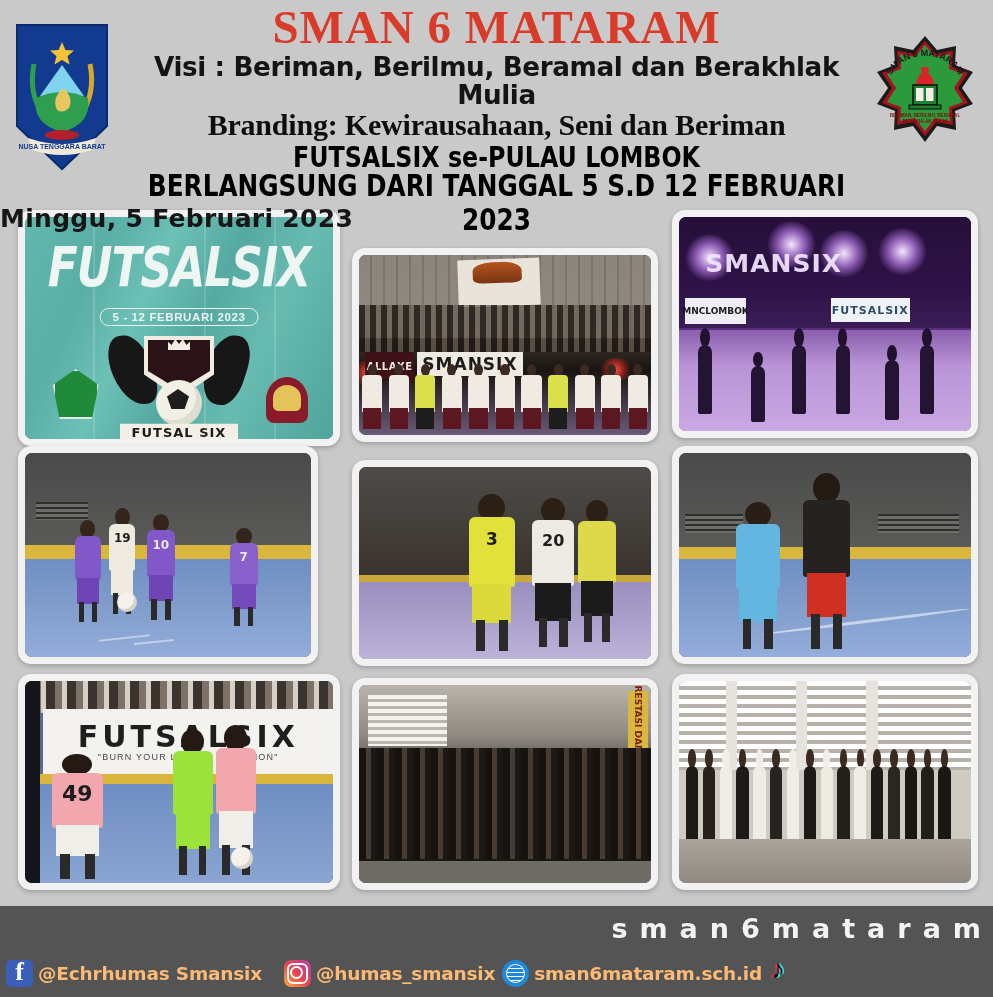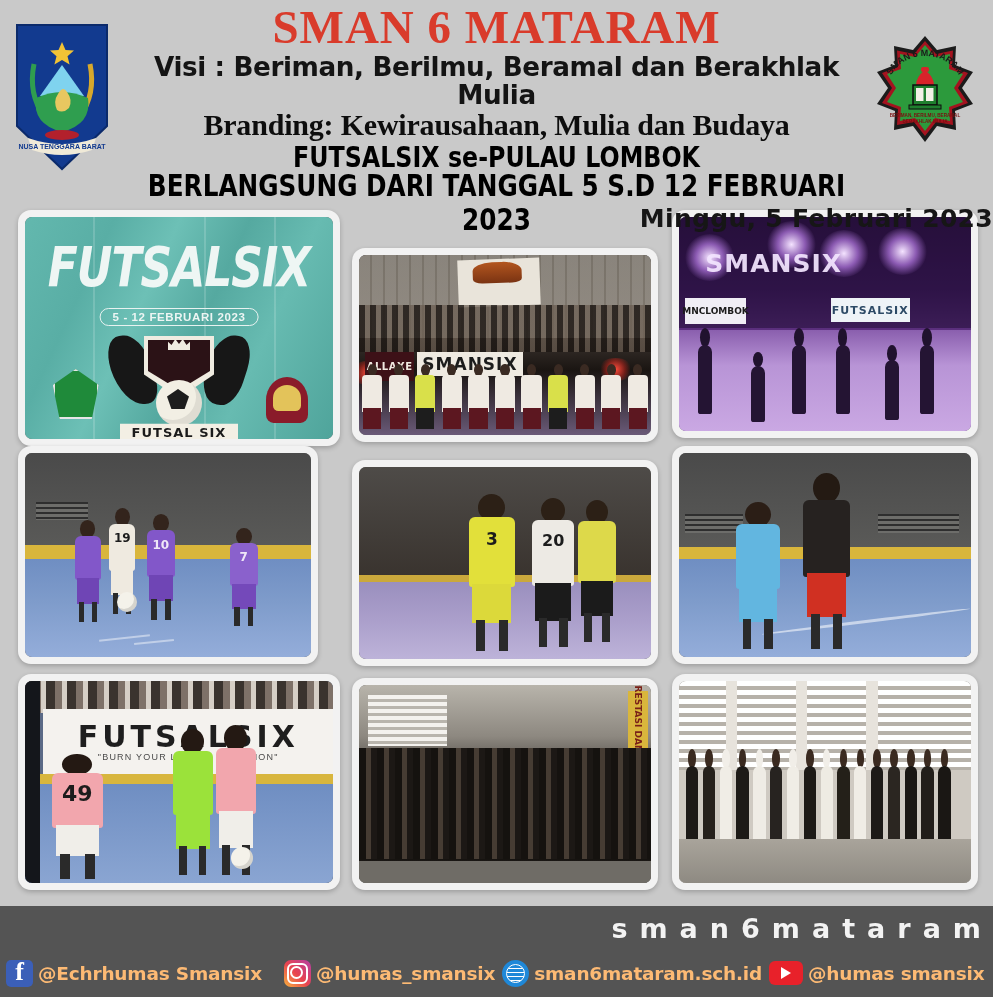--- a/index.html
+++ b/index.html
@@ -34,21 +34,21 @@
   }
   .evline{
     font-family:"DejaVu Sans",sans-serif;
     font-weight:bold;font-size:24.5px;color:#000;
     line-height:1.13;margin:0;letter-spacing:0px;
     transform:scaleY(1.18) scaleX(0.97);
     transform-origin:center top;
   }
   .evline.l2{font-size:25.5px;}
   .datecap{
-    position:absolute;left:0;right:0;top:204px;text-align:right;
+    position:absolute;left:0;right:0;top:204px;text-align:left;
     font-family:"DejaVu Sans",sans-serif;
     font-weight:bold;font-size:25px;color:#161616;
     letter-spacing:0.3px;z-index:6;
   }
 
   
   .grid{position:absolute;left:0;top:196px;width:993px;height:710px;}
   .cell{position:absolute;}
   .frame{
     position:absolute;inset:0;
@@ -253,21 +253,21 @@
         <path d="M44 72 q5 -9 9 -2 q6 8 2 16 q-6 6 -12 2 q-4 -9 1 -16 Z" fill="#e8c760"></path>
         <ellipse cx="48" cy="113" rx="17" ry="5" fill="#b3202c"></ellipse>
         <path d="M14 116 q34 12 68 0 l-4 12 q-30 10 -60 0 Z" fill="#f0ead8"></path>
         <text x="48" y="127" font-family="Liberation Sans, sans-serif" font-size="7" fill="#123a8f" text-anchor="middle" font-weight="bold">NUSA TENGGARA BARAT</text>
       </svg>
     </div>
 
     <div class="header-text">
       <div class="title">SMAN 6 MATARAM</div>
       <div class="visi">Visi : Beriman, Berilmu, Beramal dan Berakhlak Mulia</div>
-      <div class="branding">Branding: Kewirausahaan, Mulia dan Budaya</div>
+      <div class="branding">Branding: Kewirausahaan, Seni dan Beriman</div>
       <div class="evline">FUTSALSIX se-PULAU LOMBOK</div>
       <div class="evline l2">BERLANGSUNG DARI TANGGAL 5 S.D 12 FEBRUARI 2023</div>
     </div>
 
     <div class="logo-right">
       <svg viewBox="0 0 112 112" width="112" height="112">
         <path d="M56 2 L68 16 L87 12 L86 31 L104 38 L93 54 L104 70 L86 77 L87 96 L68 92 L56 108 L44 92 L25 96 L26 77 L8 70 L19 54 L8 38 L26 31 L25 12 L44 16 Z" fill="#1b1b1b"></path>
         <path d="M56 7 L67 20 L84 16.5 L83 33 L99 39 L89 54 L99 69 L83 75 L84 91 L67 88 L56 102 L45 88 L28 91 L29 75 L13 69 L23 54 L13 39 L29 33 L28 16.5 L45 20 Z" fill="#a4131f"></path>
         <path d="M56 11 L66 23 L81 20 L80 35 L94 40 L85 54 L94 68 L80 73 L81 87 L66 84 L56 97 L46 84 L31 87 L32 73 L18 68 L27 54 L18 40 L32 35 L31 20 L46 23 Z" fill="#2c9a3c"></path>
         <path d="M22 48 a34 34 0 0 1 68 0" fill="none" stroke="#0f0f0f" stroke-width="0"></path>
@@ -703,24 +703,20 @@
       <div class="fitem" style="margin-left:22px;">
         <span class="ic ic-ig"></span>
         <span class="fhandle">@humas_smansix</span>
       </div>
 
       <div class="fitem" style="margin-left:7px;">
         <span class="ic ic-web"></span>
         <span class="fhandle">sman6mataram.sch.id</span>
       </div>
 
-      <div class="fitem" style="margin-left:7px;">
-        <span class="ic ic-yt"></span>
-        <span class="fhandle">@humas smansix</span>
-      </div>
 
       <div class="fitem" style="margin-left:3px;">
         <span class="ic ic-tt"></span>
 
       </div>
 
     </div>
   </div>
 
 </div>

